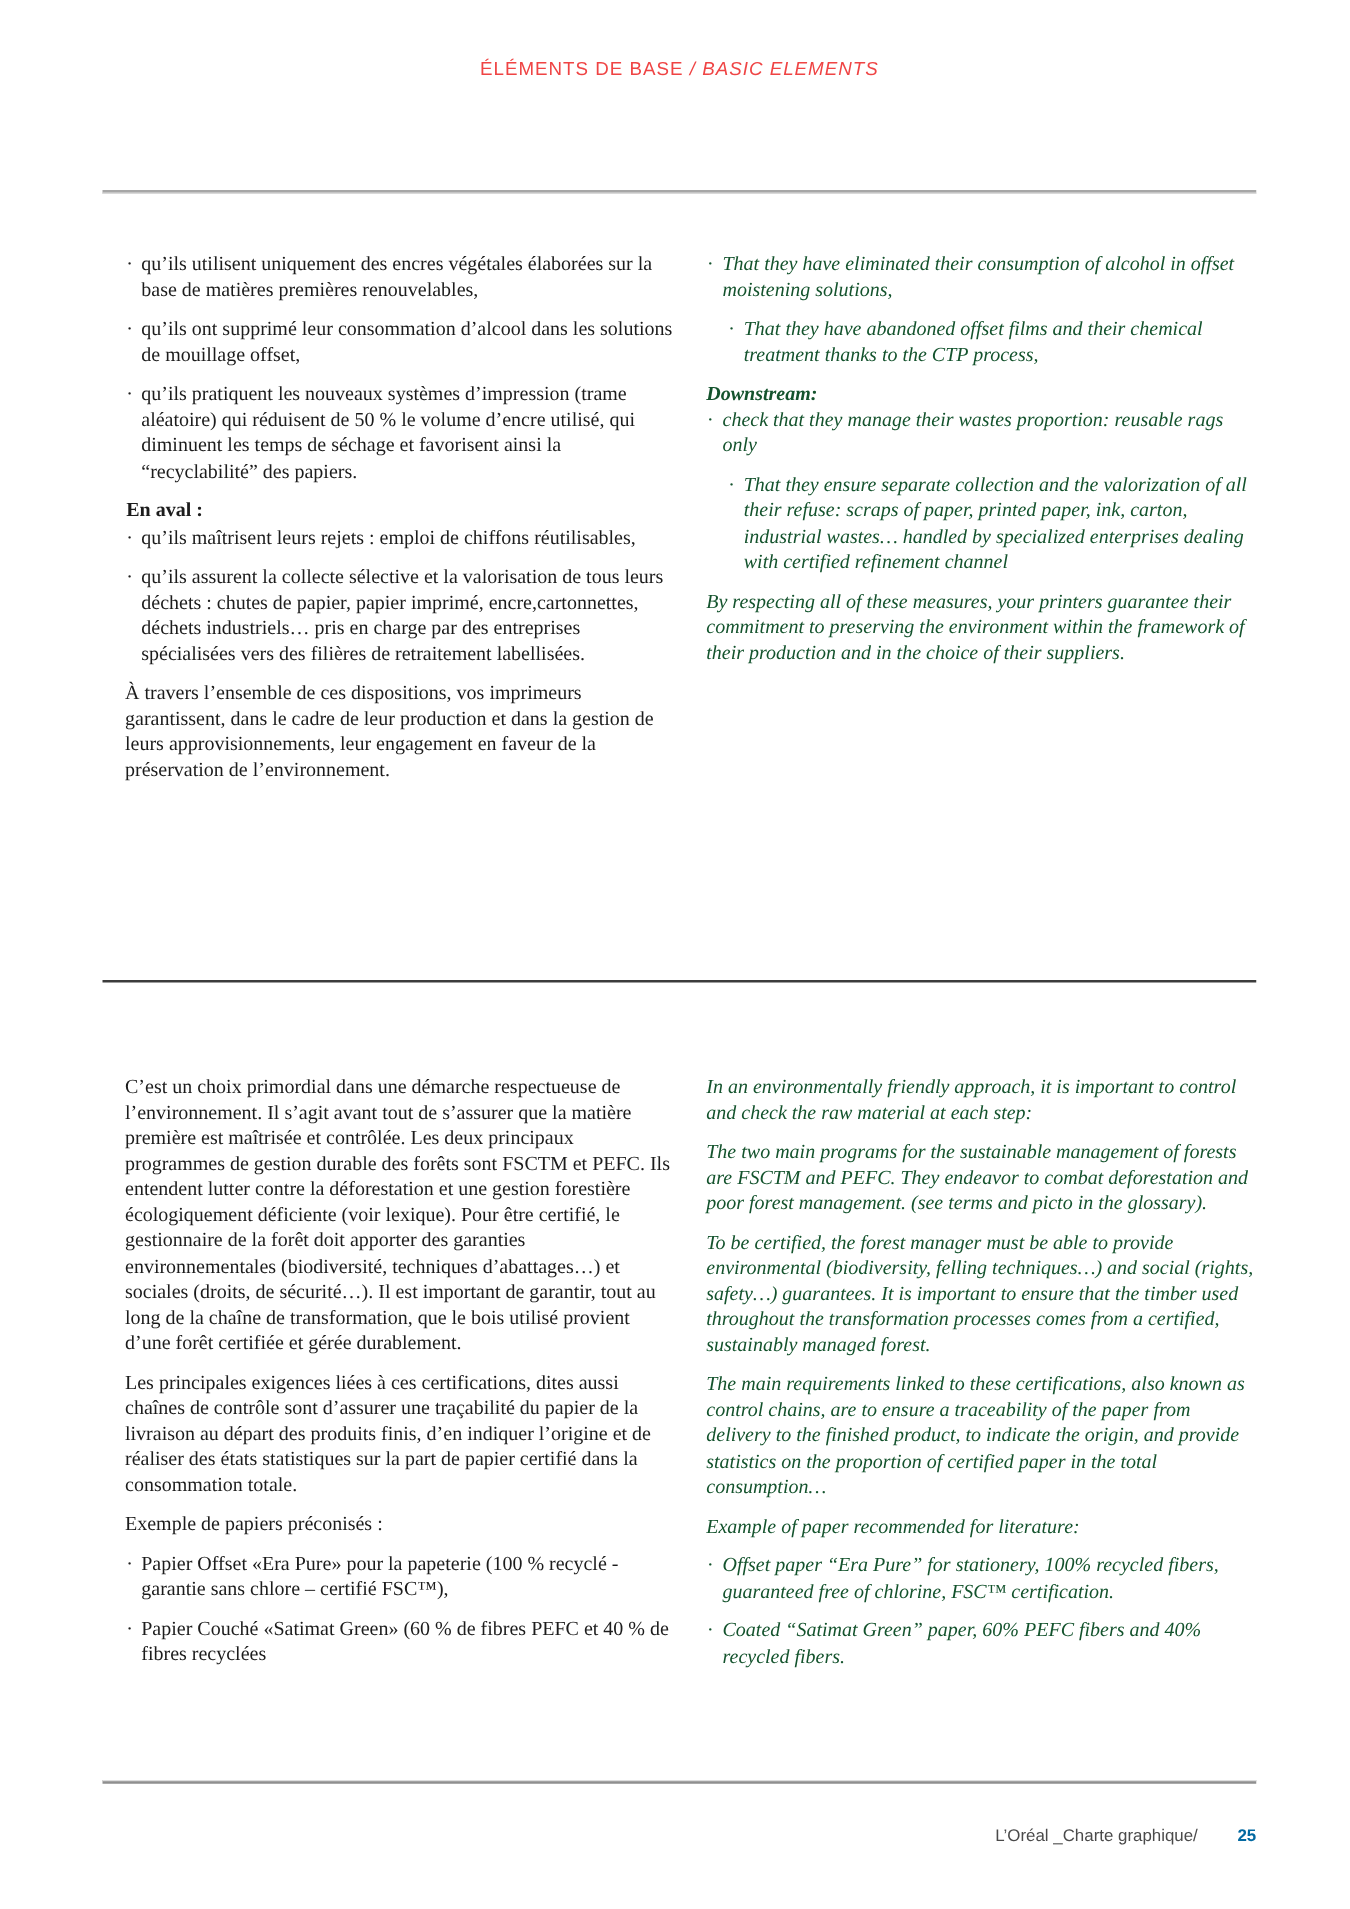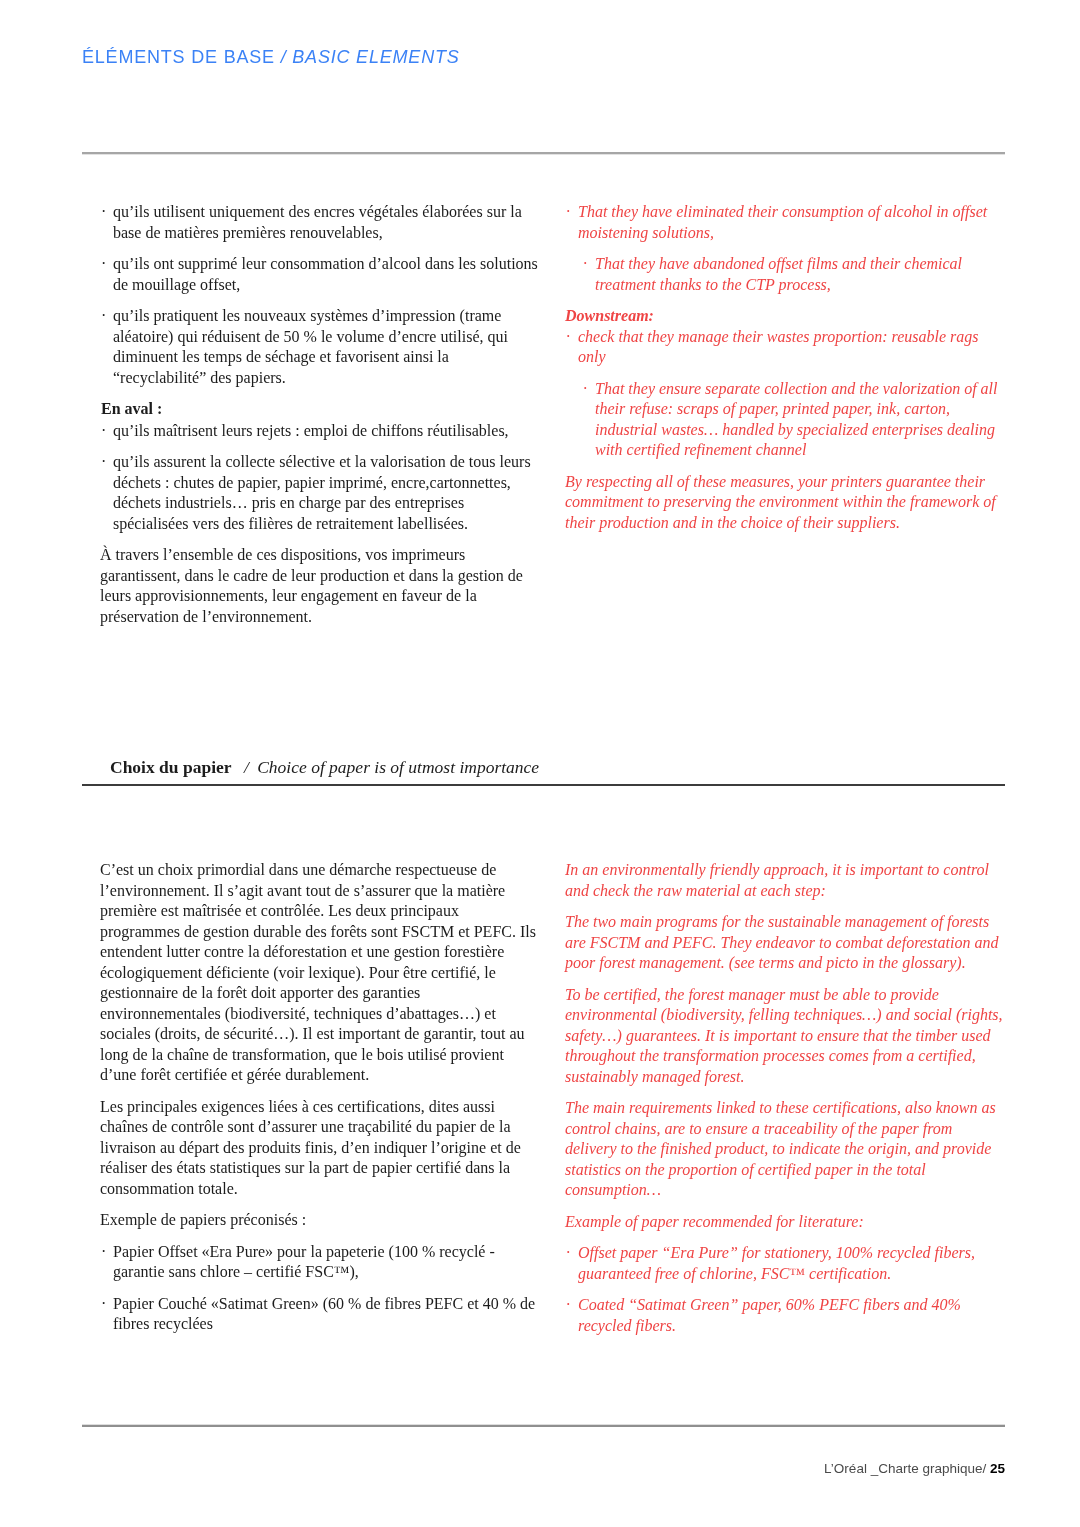--- a/index.html
+++ b/index.html
@@ -8,40 +8,40 @@
     background: #ffffff;
     font-family: "Liberation Serif", serif;
     color: #1c1c1c;
     overflow: hidden;
   }
   .page { position: relative; width: 1080px; height: 1527px; }
 
   
   .doc-header {
     position: absolute; top: 47px; left: 82px; width: 923px;
-    text-align: left;
+    text-align: center;
     font-family: "Liberation Sans", sans-serif;
-    font-size: 18px; letter-spacing: 0.8px;
-    color: #3b82f6;
+    font-size: 15px; letter-spacing: 0.8px;
+    color: #ef4444;
   }
   .doc-header .hdr-it { font-style: italic; }
 
   
   .rule { position: absolute; left: 82px; width: 923px; height: 2px; }
   .rule-top    { top: 152px; background: #a6a6a6; border-bottom: 1px solid #e2e2e2; }
   .rule-dark   { top: 784px; background: #3c3c3c; }
   .rule-bottom { top: 1424px; background: #8f8f8f; border-top: 1px solid #ddd; }
 
   
   .cols { position: absolute; left: 100px; width: 905px; display: flex; gap: 25px; }
   .cols-top { top: 202px; }
   .cols-bottom { top: 836px; margin-top: 24px; }
   .col { width: 440px; font-size: 16px; line-height: 20.5px; }
 
-  .col-en { color: #ef4444; font-style: italic; }
+  .col-en { color: #14532d; font-style: italic; }
 
   p { margin: 0 0 11px 0; }
   ul { list-style: none; margin: 0; padding: 0; }
   li { position: relative; padding-left: 13px; margin: 0 0 11px 0; }
   li::before { content: "·"; position: absolute; left: 1px; top: 0; }
   li.indent { margin-left: 17px; }
 
   .subhead-fr { font-weight: bold; margin: 1px; }
   .subhead-en { font-weight: bold; font-style: italic; margin: 0; }
 
@@ -55,21 +55,21 @@
   .section-title .t-en { font-style: italic; }
 
   
   .doc-footer {
     position: absolute; top: 1461px; left: 82px; width: 923px;
     text-align: right;
     font-family: "Liberation Sans", sans-serif;
     font-size: 13.5px;
     color: #4a4a4a;
   }
-  .doc-footer .pg-num { font-weight: bold; color: #000000; }
+  .doc-footer .pg-num { font-weight: bold; color: #0369a1; margin-left: 28px; }
 </style>
 </head>
 <body>
 
 <div class="page">
 
   <div class="doc-header">
     <span>ÉLÉMENTS DE BASE</span>
     <span class="hdr-it">/</span>
     <span class="hdr-it">BASIC ELEMENTS</span>
@@ -101,25 +101,20 @@
       <p class="subhead-en">Downstream:</p>
       <ul>
         <li>check that they manage their wastes proportion: reusable rags only</li>
         <li class="indent">That they ensure separate collection and the valorization of all their refuse: scraps of paper, printed paper, ink, carton, industrial wastes… handled by specialized enterprises dealing with certified refinement channel</li>
       </ul>
       <p>By respecting all of these measures, your printers guarantee their commitment to preserving the environment within the framework of their production and in the choice of their suppliers.</p>
     </div>
 
   </div>
 
-  <div class="section-title">
-    <span class="t-fr">Choix du papier</span>
-    <span class="t-sep">/</span>
-    <span class="t-en">Choice of paper is of utmost importance</span>
-  </div>
 
   <div class="rule rule-dark"></div>
 
   <div class="cols cols-bottom">
 
     <div class="col col-fr">
       <p>C’est un choix primordial dans une démarche respectueuse de l’environnement. Il s’agit avant tout de s’assurer que la matière première est maîtrisée et contrôlée. Les deux principaux programmes de gestion durable des forêts sont FSCTM et PEFC. Ils entendent lutter contre la déforestation et une gestion forestière écologiquement déficiente (voir lexique). Pour être certifié, le gestionnaire de la forêt doit apporter des garanties environnementales (biodiversité, techniques d’abattages…) et sociales (droits, de sécurité…). Il est important de garantir, tout au long de la chaîne de transformation, que le bois utilisé provient d’une forêt certifiée et gérée durablement.</p>
       <p>Les principales exigences liées à ces certifications, dites aussi chaînes de contrôle sont d’assurer une traçabilité du papier de la livraison au départ des produits finis, d’en indiquer l’origine et de réaliser des états statistiques sur la part de papier certifié dans la consommation totale.</p>
       <p>Exemple de papiers préconisés :</p>
       <ul>

